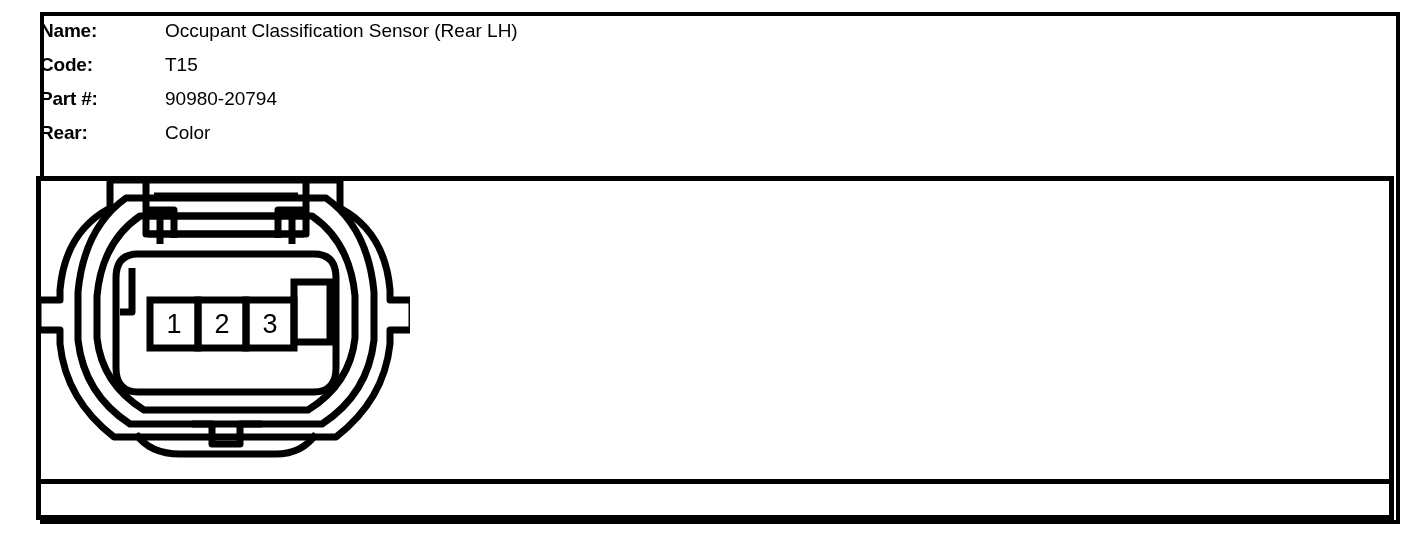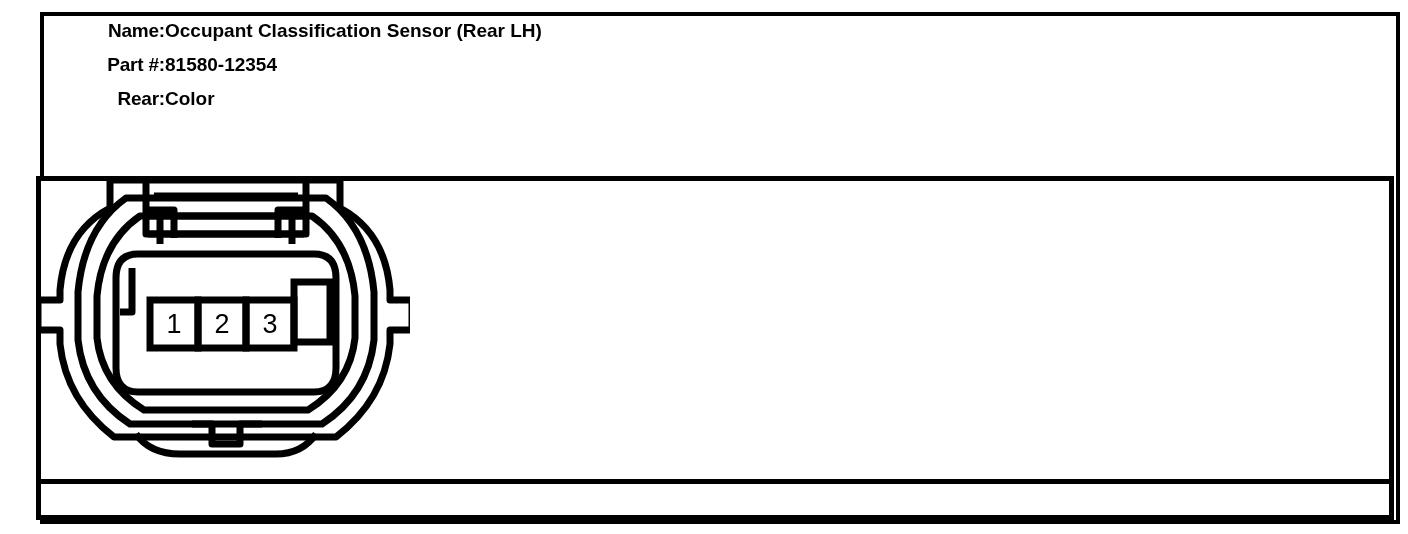--- a/index.html
+++ b/index.html
@@ -43,25 +43,24 @@
     display: flex;
     align-items: baseline;
     height: 34px;
   }
   .info-label {
     width: 125px;
     font-size: 19px;
     font-weight: bold;
     letter-spacing: -0.2px;
     white-space: nowrap;
-    text-align: right;
   }
   .info-value {
     font-size: 19px;
-    font-weight: bold;
+    font-weight: normal;
     letter-spacing: 0px;
     white-space: nowrap;
   }
 
   
   .drawing-panel {
     position: absolute;
     left: 36px;
     top: 176px;
     width: 1358px;
@@ -116,24 +115,28 @@
 
   <div class="outer-frame"></div>
 
   <div class="info-block">
 
     <div class="info-row">
       <span class="info-label">Name:</span>
       <span class="info-value">Occupant Classification Sensor (Rear LH)</span>
     </div>
 
+    <div class="info-row">
+      <span class="info-label">Code:</span>
+      <span class="info-value">T15</span>
+    </div>
 
     <div class="info-row">
       <span class="info-label">Part #:</span>
-      <span class="info-value">81580-12354</span>
+      <span class="info-value">90980-20794</span>
     </div>
 
     <div class="info-row">
       <span class="info-label">Rear:</span>
       <span class="info-value">Color</span>
     </div>
 
   </div>
 
   <div class="drawing-panel"></div>

